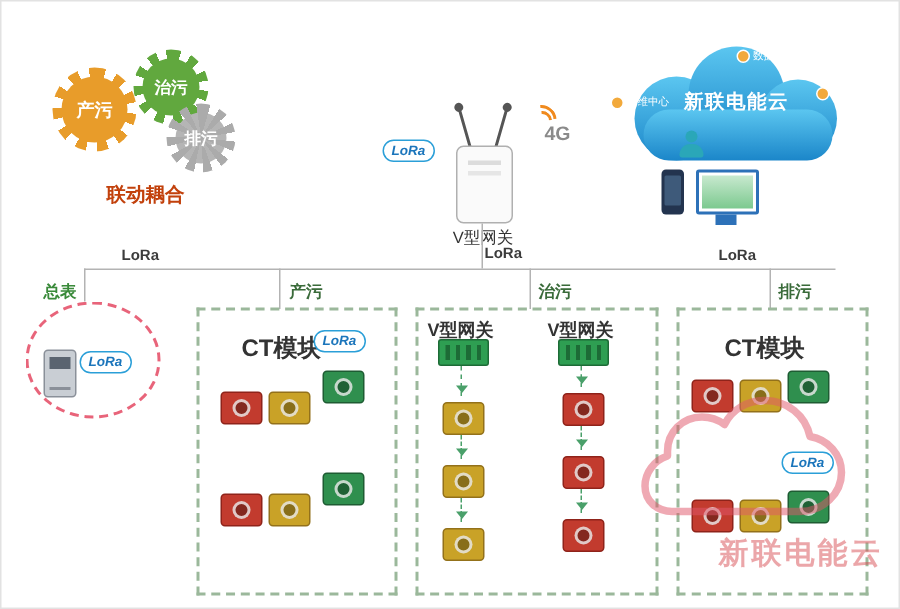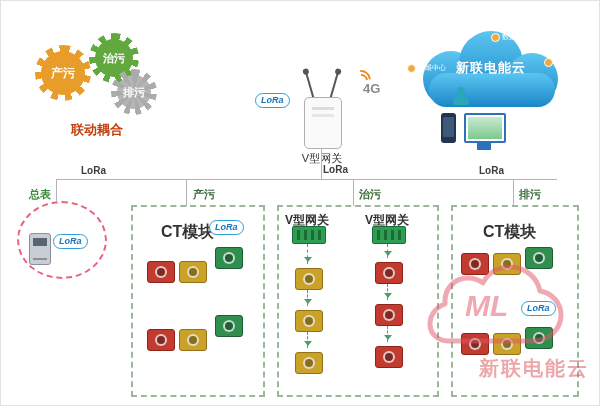--- a/index.html
+++ b/index.html
@@ -205,17 +205,16 @@
   <div class="ct red" style="left:460px;top:332px;"></div>
   <div class="ct yellow" style="left:492px;top:332px;"></div>
   <div class="ct green" style="left:524px;top:326px;"></div>
 
   <div class="wm">
     <svg width="160" height="95" viewBox="0 0 160 95" style="position:absolute;left:2px;top:0;">
       <path d="M38,78 L112,78 C128,78 140,66 140,52 C140,40 131,30 119,28 C116,14 104,4 89,4
                C77,4 67,10 62,20 C58,17 53,15 47,15 C34,15 24,25 24,38 C24,39 24,40 24,41
                C15,44 9,52 9,61 C9,71 17,78 27,78 Z" fill="none" stroke="#e0566a" stroke-width="5" stroke-linejoin="round"></path>
     </svg>
-    <div class="wm-logo">ML</div>
     <div class="wm-text">新联电能云</div>
   </div>
 
 </div>
 
 </body></html>

